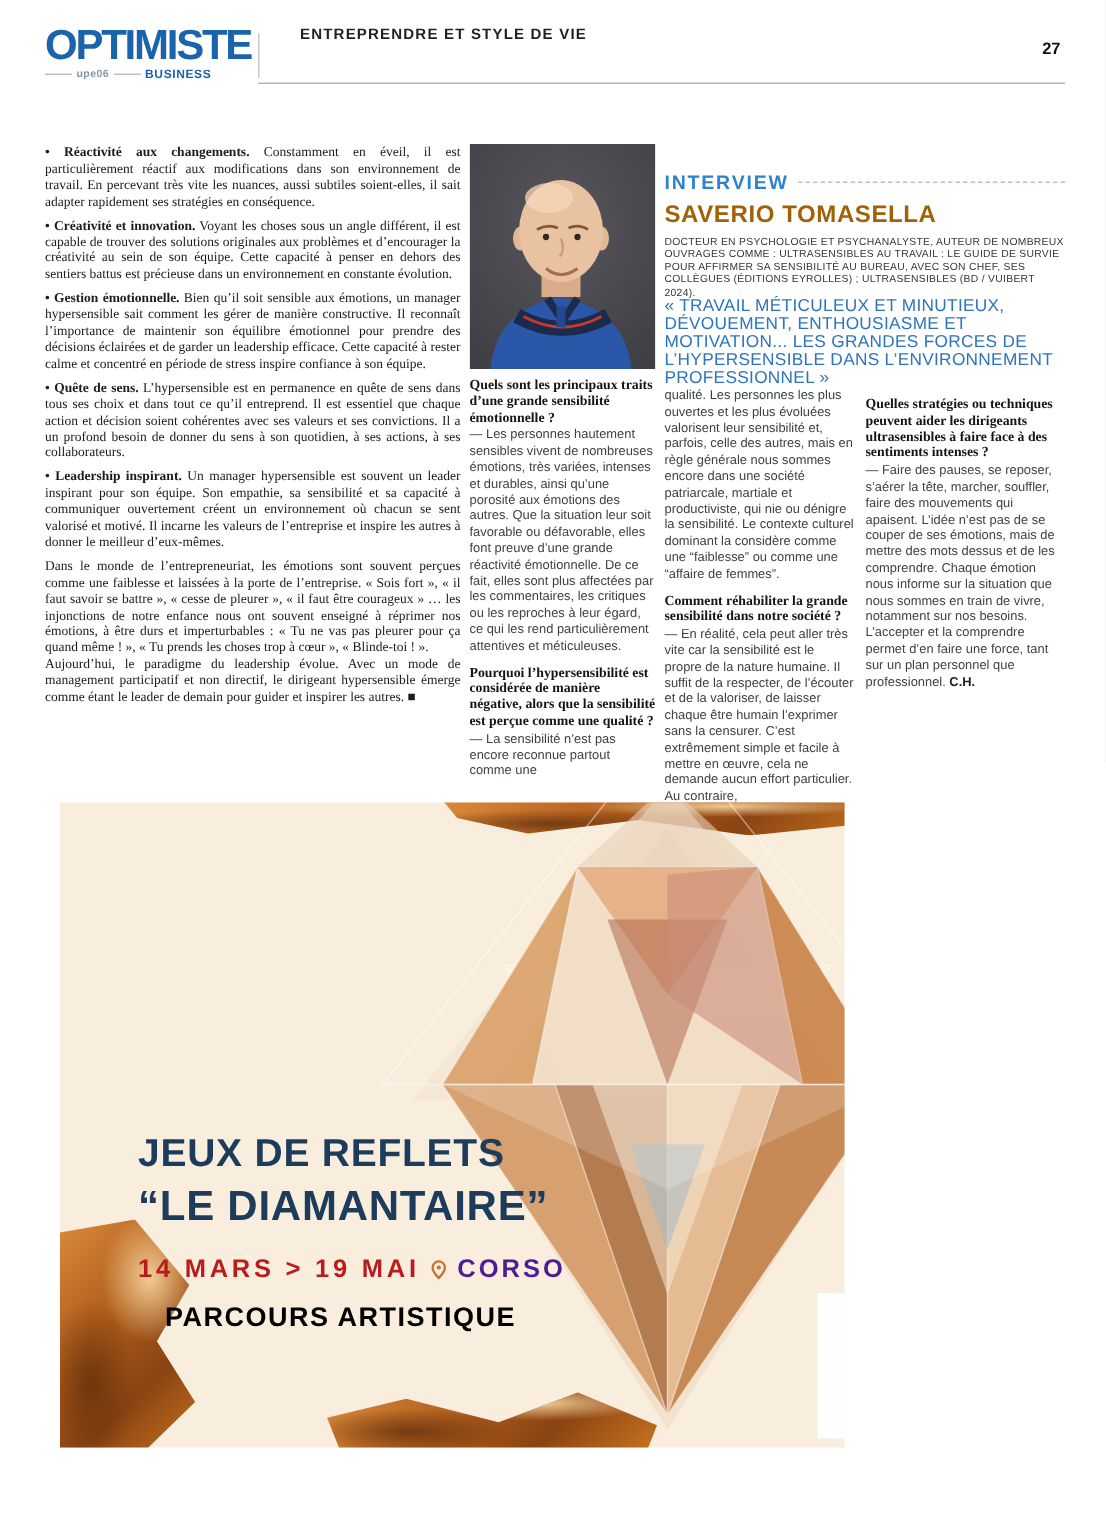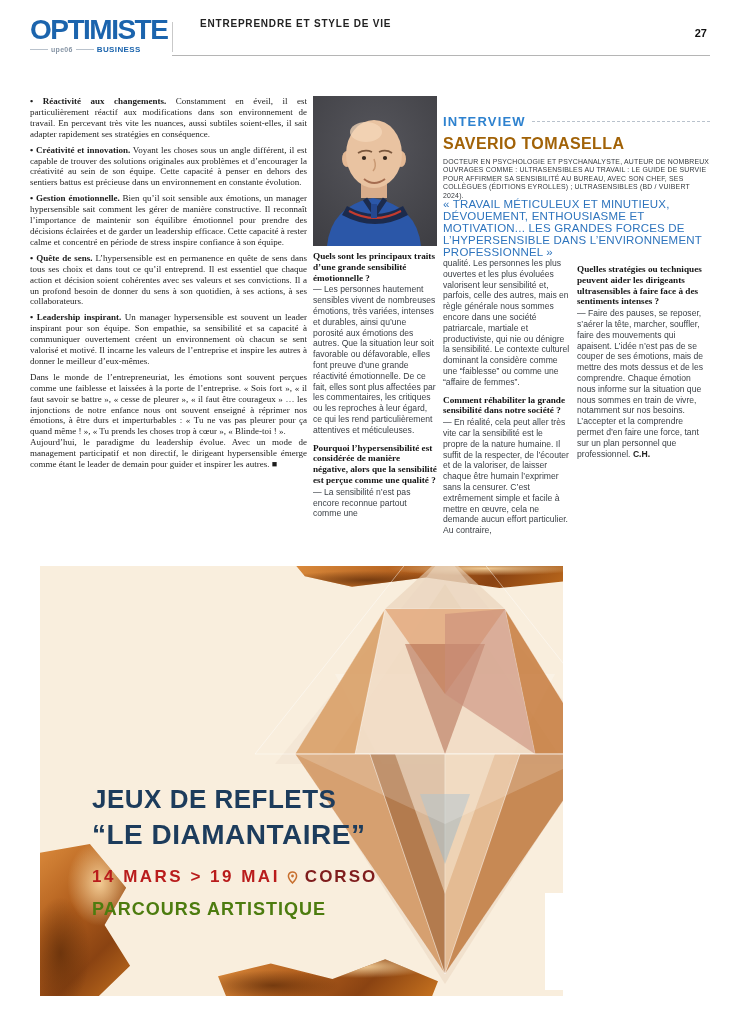--- a/index.html
+++ b/index.html
@@ -40,40 +40,40 @@
   .qa-col { position:absolute; font-size:8.6px; line-height:10.8px; color:#3c4147; }
   .qa-col .q { font-family:"Liberation Serif", serif; font-weight:700; font-size:9.2px; color:#141414; margin-top:7px; }
   .qa-col .q.first { margin-top:0; }
   .qa-col .a { margin-top:1px; }
   .qa-col .sig { font-weight:800; color:#222; }
   .col2 { left:313px; top:251px; width:124px; }
   .col3 { left:443px; top:257px; width:127px; }
   .col4 { left:577px; top:257px; width:133px; }
 
   
-  .ad { position:absolute; left:40px; top:566px; width:523px; height:430px; background:#f9eedd; overflow:hidden; }
+  .ad { position:absolute; left:40px; top:535px; width:523px; height:430px; background:#f9eedd; overflow:hidden; }
   .copper { position:absolute; background:
       radial-gradient(60% 50% at 65% 25%, rgba(255,224,170,0.85) 0%, rgba(255,224,170,0) 55%),
       radial-gradient(50% 60% at 25% 70%, rgba(94,44,9,0.75) 0%, rgba(94,44,9,0) 60%),
       linear-gradient(135deg, #dc8c3d 0%, #b05d1c 40%, #8a4312 68%, #c9741f 100%); }
   .patch-topband { left:253px; top:-4px; width:295px; height:26px; clip-path:polygon(0 0,100% 0,96% 70%,70% 100%,45% 60%,20% 95%,4% 55%); }
   .patch-topright { left:546px; top:-4px; width:115px; height:212px; clip-path:polygon(18% 0,100% 0,100% 100%,62% 96%,70% 64%,38% 58%,0 40%,30% 22%); }
   .patch-rightstrip { left:610px; top:312px; width:47px; height:120px; clip-path:polygon(30% 0,100% 8%,100% 100%,0 100%,14% 52%); }
   .patch-left { left:-4px; top:278px; width:98px; height:156px; clip-path:polygon(0 6%,55% 0,92% 28%,70% 52%,96% 78%,60% 100%,0 100%); }
   .patch-bottom { left:178px; top:390px; width:220px; height:42px; clip-path:polygon(4% 100%,0 48%,24% 18%,52% 55%,76% 8%,100% 60%,97% 100%); }
   .patch-pale { left:584px; top:195px; width:73px; height:240px; opacity:0.35; clip-path:polygon(20% 0,100% 4%,100% 100%,10% 96%,40% 55%); }
   .diamond { position:absolute; left:195px; top:-12px; width:420px; height:440px; }
   .ad-text { position:absolute; left:52px; top:218px; }
   .ad-t1 { font-size:26px; font-weight:800; letter-spacing:0.5px; color:#1d3c5c; }
   .ad-t2 { font-size:28px; font-weight:800; letter-spacing:0.5px; color:#1d3c5c; margin-top:4px; }
   .ad-dates-row { display:flex; align-items:center; gap:6px; margin-top:16px; }
   .ad-dates { font-size:17px; font-weight:800; letter-spacing:2.5px; color:#b91c1c; }
-  .ad-loc { font-size:17px; font-weight:800; letter-spacing:2px; color:#7f1d1d; }
+  .ad-loc { font-size:17px; font-weight:800; letter-spacing:2px; color:#4c1d95; }
   .pin { width:13px; height:13px; }
-  .ad-sub { font-size:18px; font-weight:800; letter-spacing:1px; color:#4d7c0f; margin-top:12px; }
+  .ad-sub { font-size:18px; font-weight:800; letter-spacing:1px; color:#000000; margin-top:12px;margin-left:18px; }
   .cap-box { position:absolute; left:505px; top:327px; width:113px; height:97px; background:#ffffff; display:flex; flex-direction:column; align-items:center; justify-content:center; }
   .cap-row { display:flex; align-items:center; gap:2px; }
   .cap-letter { font-size:17px; font-weight:800; color:#1d3c5c; letter-spacing:0; }
   .cap-ring { width:5px; height:5px; border:1.5px solid #c8702f; border-radius:50%; }
   .cap-sub { margin-top:3px; font-size:5.5px; letter-spacing:1.2px; color:#1d3c5c; font-weight:700; }
 
   
   .footer { position:absolute; left:55px; right:30px; top:999px; display:flex; align-items:center; gap:10px; }
   .footer .rule { flex:1; border-top:1px solid #8f8f8f; }
   .footer .ftext { font-size:8.5px; color:#111; white-space:nowrap; }

